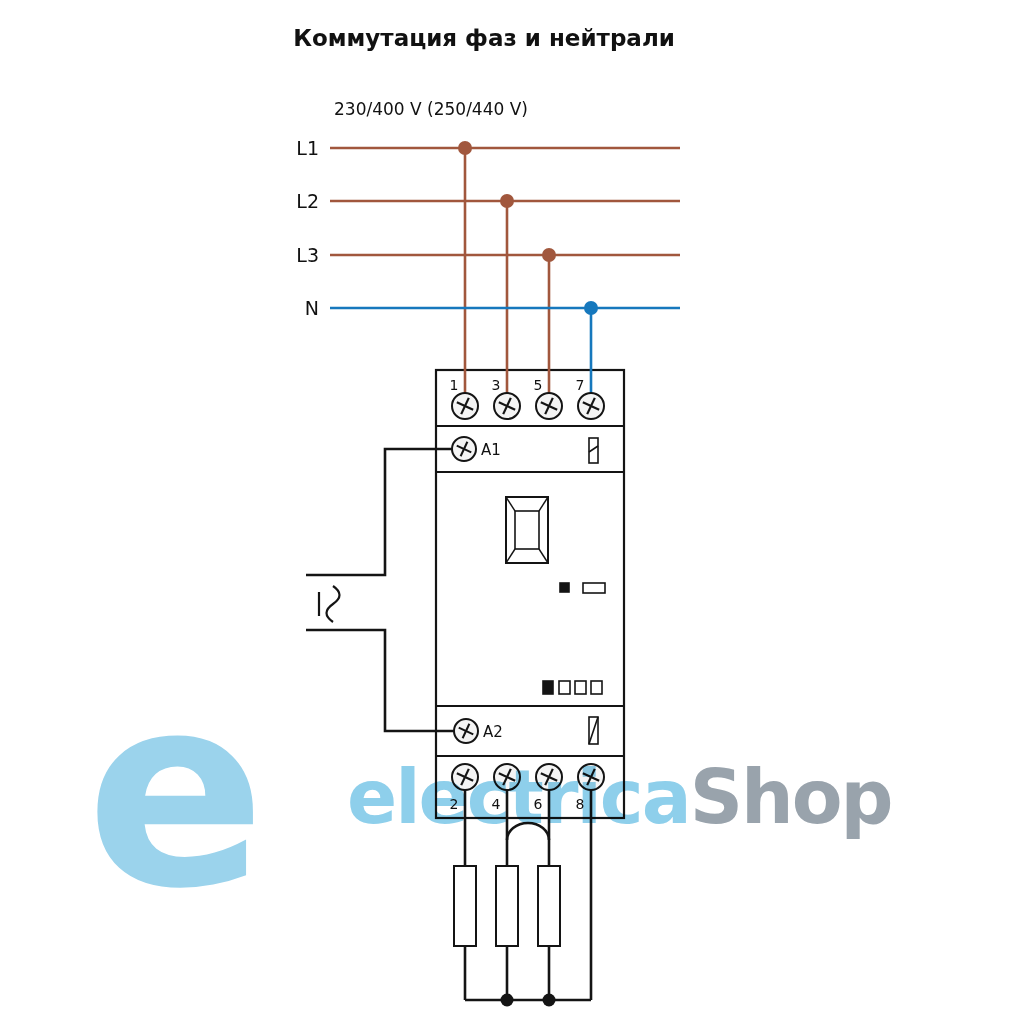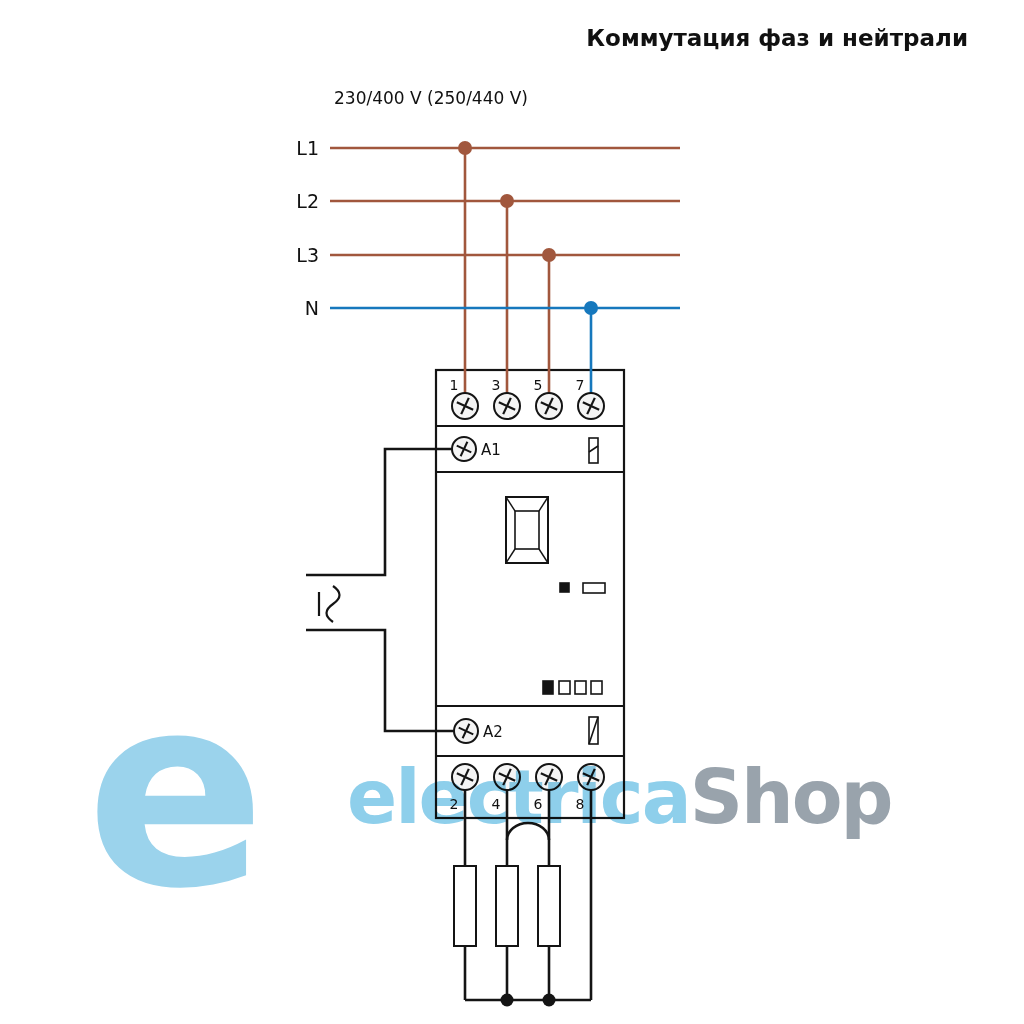--- a/index.html
+++ b/index.html
@@ -1,22 +1,22 @@
 <!DOCTYPE html>
 <html><head>
 <meta charset="utf-8">
 <style>
   html,body{margin:0;padding:0;background:#ffffff;}
   body{width:1024px;height:1024px;position:relative;overflow:hidden;
        font-family:"DejaVu Sans","Liberation Sans",sans-serif;color:#141414;}
   .stage{position:absolute;inset:0;width:1024px;height:1024px;}
   svg.diagram{position:absolute;left:0;top:0;z-index:1;}
-  .title{position:absolute;top:25px;left:0;width:968px;text-align:right;
+  .title{position:absolute;top:25px;left:0;width:968px;text-align:center;
          font-size:23px;font-weight:bold;color:#111;z-index:1;}
-  .voltage{position:absolute;top:88px;left:334px;font-size:17px;color:#111;z-index:1;}
+  .voltage{position:absolute;top:99px;left:334px;font-size:17px;color:#111;z-index:1;}
   .watermark{position:absolute;inset:0;z-index:2;mix-blend-mode:multiply;pointer-events:none;}
   .wm-e{position:absolute;left:86px;top:660px;font-size:265px;line-height:1;
         font-weight:bold;color:#9bd3ec;}
   .wm-brand{position:absolute;left:336px;top:760px;font-size:74px;line-height:1;
             font-weight:bold;letter-spacing:-2px;white-space:nowrap;}
   .wm-blue{color:#8ecfeb;margin-left:11px;}
   .wm-gray{color:#99a3ac;margin-top:37px;}
   svg text{font-family:"DejaVu Sans","Liberation Sans",sans-serif;fill:#111;}
   .lbl{font-size:19px;text-anchor:end;}
   .term{font-size:14px;text-anchor:middle;}

